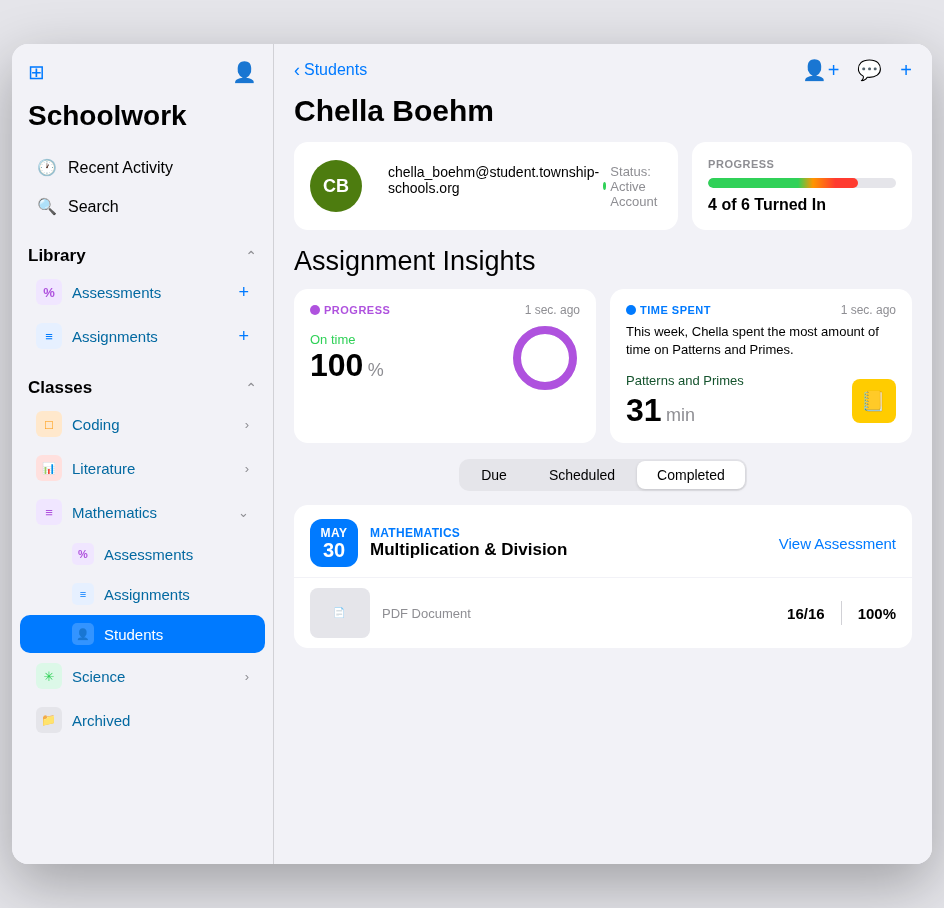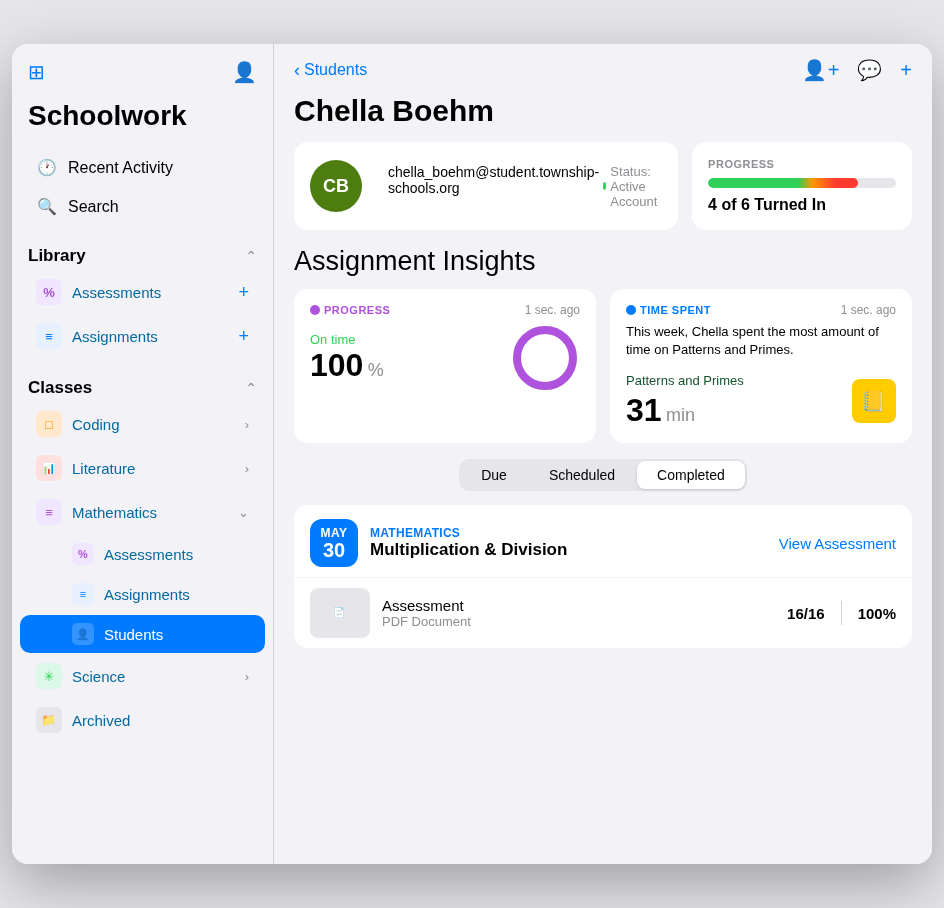--- a/index.html
+++ b/index.html
@@ -594,21 +594,20 @@
           <div class="assignment-subject">MATHEMATICS</div>
           <div class="assignment-name">Multiplication &amp; Division</div>
         </div>
         <button class="view-assessment-btn">View Assessment</button>
       </div>
       <div class="assignment-item">
         <div class="assignment-thumbnail">
           <span style="font-size:10px;color:#8e8e93;text-align:center;line-height:1.2">📄</span>
         </div>
         <div class="assignment-item-info">
-          <div class="assignment-item-name">Assessment</div>
           <div class="assignment-item-type">PDF Document</div>
         </div>
         <div class="assignment-item-stats">
           <div class="stat-value">16/16</div>
           <div class="stat-divider"></div>
           <div class="stat-value">100%</div>
         </div>
       </div>
     </div>
 

